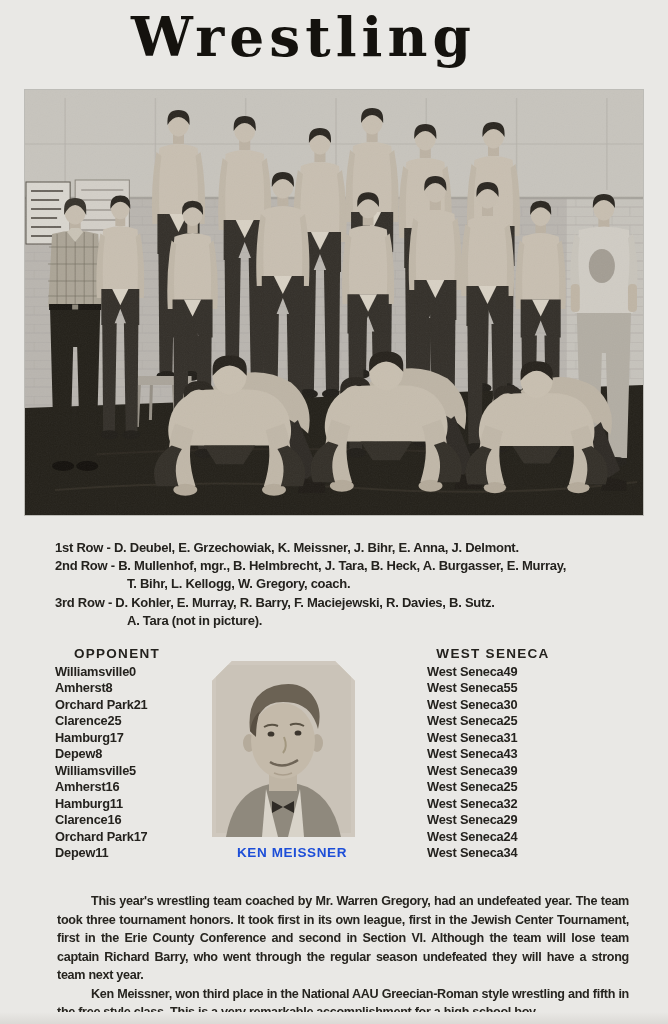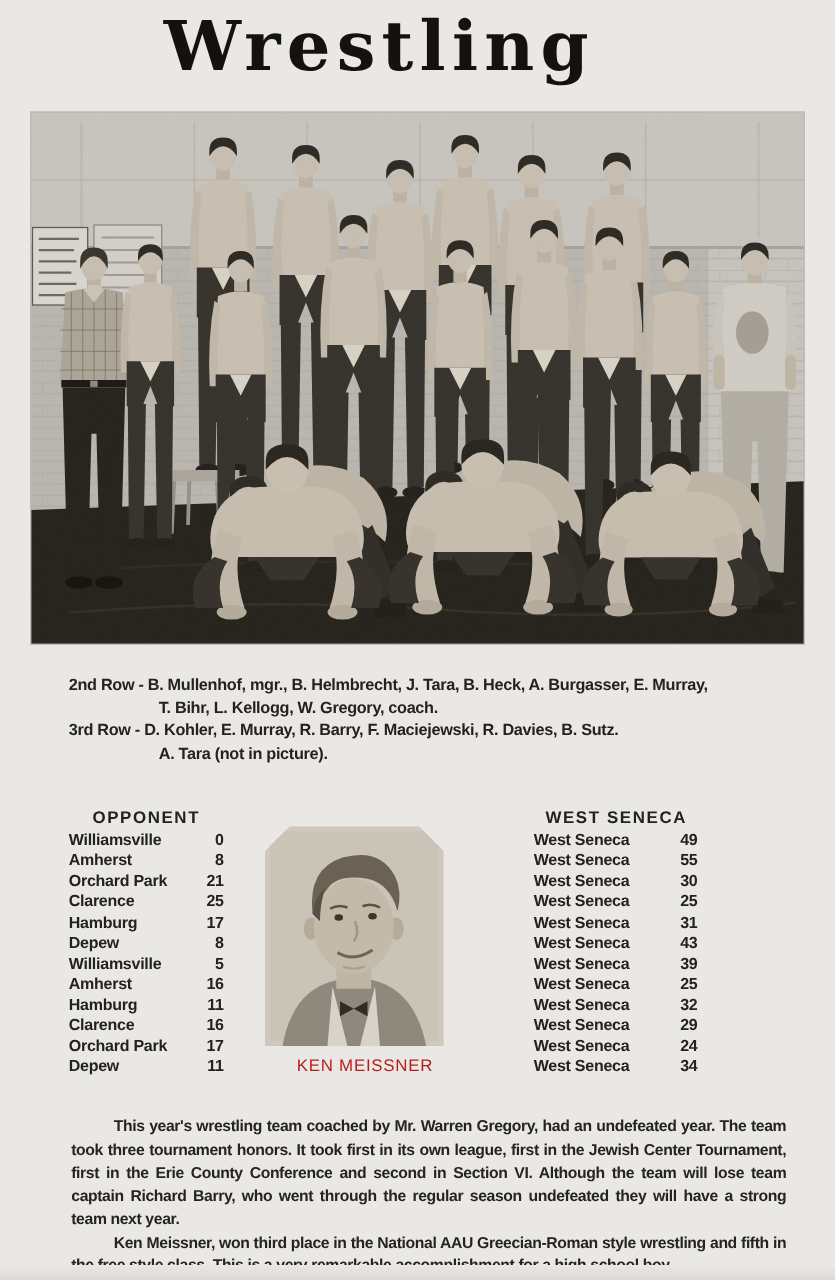--- a/index.html
+++ b/index.html
@@ -30,30 +30,30 @@
     letter-spacing:1.3px;text-align:center;color:#24221e;
   }
   .col-header.left{left:50px;width:134px;}
   .col-header.right{left:424px;width:138px;}
   .score-col{
     position:absolute;top:664px;font-size:12.8px;font-weight:bold;
     letter-spacing:-0.2px;color:#24221e;
   }
   .score-col.left{left:55px;width:124px;}
   .score-col.right{left:427px;width:131px;}
-  .score-row{display:flex;justify-content:space-between;line-height:16.45px;gap:20px;}
+  .score-row{display:flex;line-height:16.45px;}
   .portrait{
     position:absolute;left:212px;top:661px;width:143px;height:176px;
     clip-path:polygon(20px 0,123px 0,143px 20px,143px 176px,0 176px,0 20px);
     background:#cfc8be;
   }
   .portrait svg{display:block;width:100%;height:100%;}
   .portrait-caption{
     position:absolute;left:202px;top:845px;width:180px;text-align:center;
-    font-size:13.5px;font-weight:normal;letter-spacing:0.6px;color:#b91c1c;
+    font-size:13.5px;font-weight:bold;letter-spacing:0.6px;color:#1d4ed8;
   }
   .body-text{
     position:absolute;left:57px;top:892px;width:572px;
     font-size:12.6px;font-weight:bold;line-height:18.5px;
     letter-spacing:-0.3px;text-align:justify;color:#26241f;
   }
   .body-text p{margin:0;text-indent:34px;}
   .page-edge{
     position:absolute;left:0;bottom:0;width:668px;height:12px;
     background:linear-gradient(#e9e8e5,#dbd9d5);
@@ -200,20 +200,21 @@
       <use href="#pair" transform="translate(204,398) scale(1.7)"></use>
       <use href="#pair" transform="translate(360,394) scale(1.7)"></use>
       <use href="#pair" transform="translate(510,396) scale(1.6)"></use>
     </g>
 
     <rect width="616" height="425" filter="url(#grain)"></rect>
   </svg>
 </div>
 
 <div class="photo-caption">
+  <div>1st Row - D. Deubel, E. Grzechowiak, K. Meissner, J. Bihr, E. Anna, J. Delmont.</div>
   <div>2nd Row - B. Mullenhof, mgr., B. Helmbrecht, J. Tara, B. Heck, A. Burgasser, E. Murray,</div>
   <div class="cont">T. Bihr, L. Kellogg, W. Gregory, coach.</div>
   <div>3rd Row - D. Kohler, E. Murray, R. Barry, F. Maciejewski, R. Davies, B. Sutz.</div>
   <div class="cont">A. Tara (not in picture).</div>
 </div>
 
 <div class="col-header left">OPPONENT</div>
 <div class="col-header right">WEST SENECA</div>
 
 <div class="score-col left">

